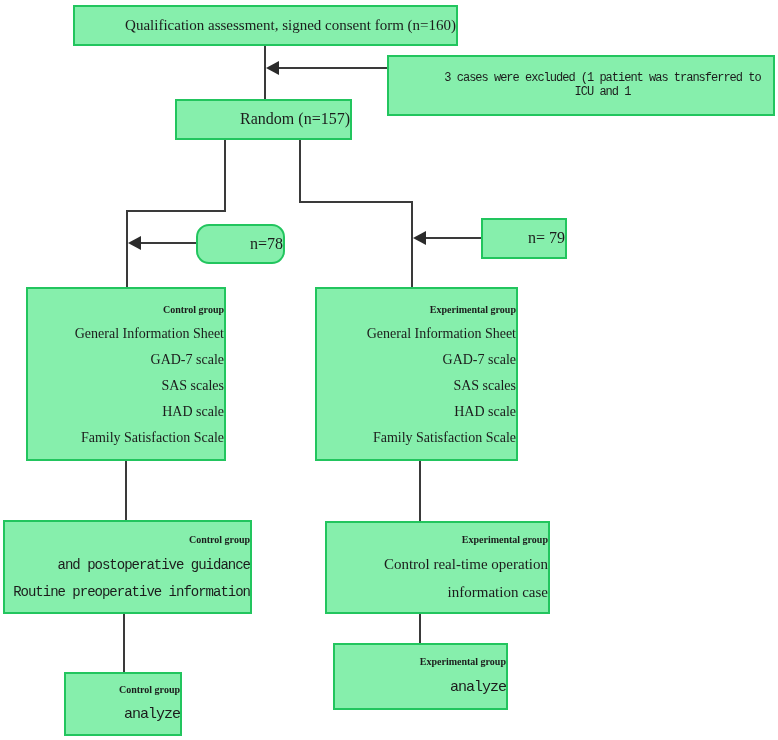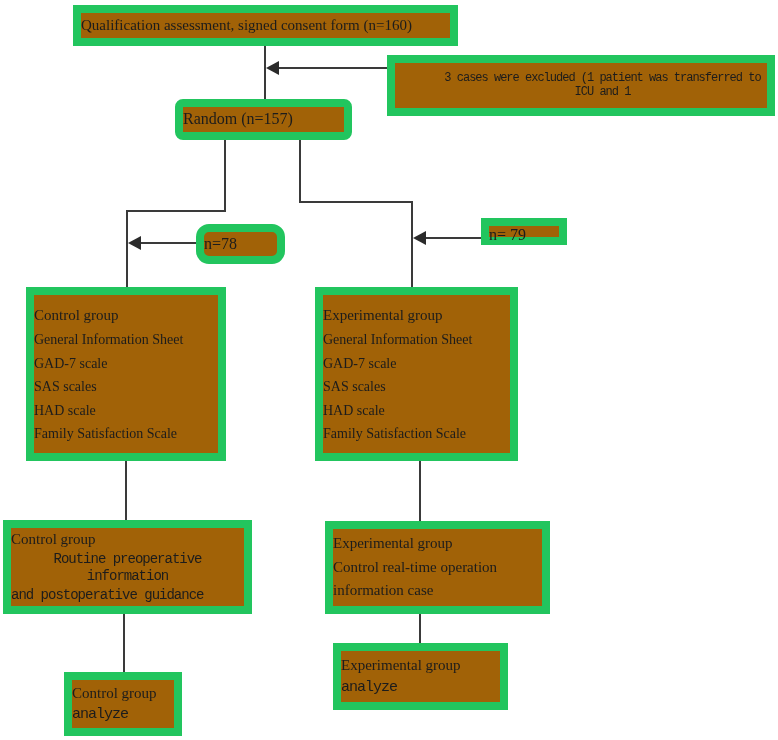--- a/index.html
+++ b/index.html
@@ -1,46 +1,46 @@
 <!DOCTYPE html>
 <html><head>
 <meta charset="utf-8">
 <style>
   html,body{margin:0;padding:0;background:#ffffff;}
   #canvas{
     position:relative;width:778px;height:740px;background:#ffffff;
     overflow:hidden;font-family:"Liberation Serif",serif;color:#1c1c1c;
   }
   .box{
-    position:absolute;box-sizing:border-box;border:8px solid #22c55e;background:#a16207;
-    display:flex;flex-direction:column;align-items:flex-start;justify-content:space-evenly;
+    position:absolute;box-sizing:border-box;border:2px solid #22c55e;background:#86efac;
+    display:flex;flex-direction:column;align-items:flex-end;justify-content:space-evenly;
     text-align:center;line-height:1.15;
   }
   .line{position:absolute;background:#3a3a3a;}
   .arrow-left{
     position:absolute;width:0;height:0;
     border-top:7px solid transparent;border-bottom:7px solid transparent;
     border-right:13px solid #2b2b2b;
   }
   .serif{font-family:"Liberation Serif",serif;}
   .mono{font-family:"Liberation Mono",monospace;padding-left:43px;}
 
   
   .b-qualification{left:73px;top:5px;width:385px;height:41px;font-size:15px;}
   .b-exclusion{left:387px;top:55px;width:388px;height:61px;font-size:12px;letter-spacing:-1px;}
-  .b-random{left:175px;top:99px;width:177px;height:41px;font-size:16px;border-radius:8px;}
+  .b-random{left:175px;top:99px;width:177px;height:41px;font-size:16px;}
   .b-n78{left:196px;top:224px;width:89px;height:40px;font-size:16px;border-radius:13px;}
-  .b-n79{left:481px;top:218px;width:86px;height:27px;font-size:16px;}
+  .b-n79{left:481px;top:218px;width:86px;height:41px;font-size:16px;}
   .b-ctrl-assess{left:26px;top:287px;width:200px;height:174px;font-size:14px;padding:5px 0 3px 0;}
   .b-exp-assess{left:315px;top:287px;width:203px;height:174px;font-size:14px;padding:5px 0 3px 0;}
   .b-ctrl-int{left:3px;top:520px;width:249px;height:94px;font-size:14px;}
   .b-exp-int{left:325px;top:521px;width:225px;height:93px;font-size:15px;}
   .b-ctrl-analyze{left:64px;top:672px;width:118px;height:64px;font-size:15px;}
   .b-exp-analyze{left:333px;top:643px;width:175px;height:67px;font-size:15px;}
-  .title{font-size:15px;font-weight:normal;font-family:"Liberation Serif",serif;letter-spacing:0;}
+  .title{font-size:10px;font-weight:bold;font-family:"Liberation Serif",serif;letter-spacing:0;}
   .mono-body{font-family:"Liberation Mono",monospace;letter-spacing:-1px;}
 
   
   .l-top-random{left:264px;top:45px;width:2px;height:55px;}
   .l-excl-shaft{left:279px;top:67px;width:108px;height:2px;}
   .a-excl{left:266px;top:61px;}
   .l-left-v1{left:224px;top:139px;width:2px;height:73px;}
   .l-left-h{left:126px;top:210px;width:100px;height:2px;}
   .l-left-v2{left:126px;top:212px;width:2px;height:76px;}
   .l-right-v1{left:299px;top:139px;width:2px;height:64px;}
@@ -116,22 +116,22 @@
     <span class="title">Experimental group</span>
     <span>General Information Sheet</span>
     <span>GAD-7 scale</span>
     <span>SAS scales</span>
     <span>HAD scale</span>
     <span>Family Satisfaction Scale</span>
   </div>
 
   <div class="box b-ctrl-int">
     <span class="title">Control group</span>
+    <span class="mono-body">and postoperative guidance</span>
     <span class="mono-body">Routine preoperative information</span>
-    <span class="mono-body">and postoperative guidance</span>
   </div>
 
   <div class="box b-exp-int serif">
     <span class="title">Experimental group</span>
     <span>Control real-time operation</span>
     <span>information case</span>
   </div>
 
   <div class="box b-ctrl-analyze">
     <span class="title">Control group</span>

